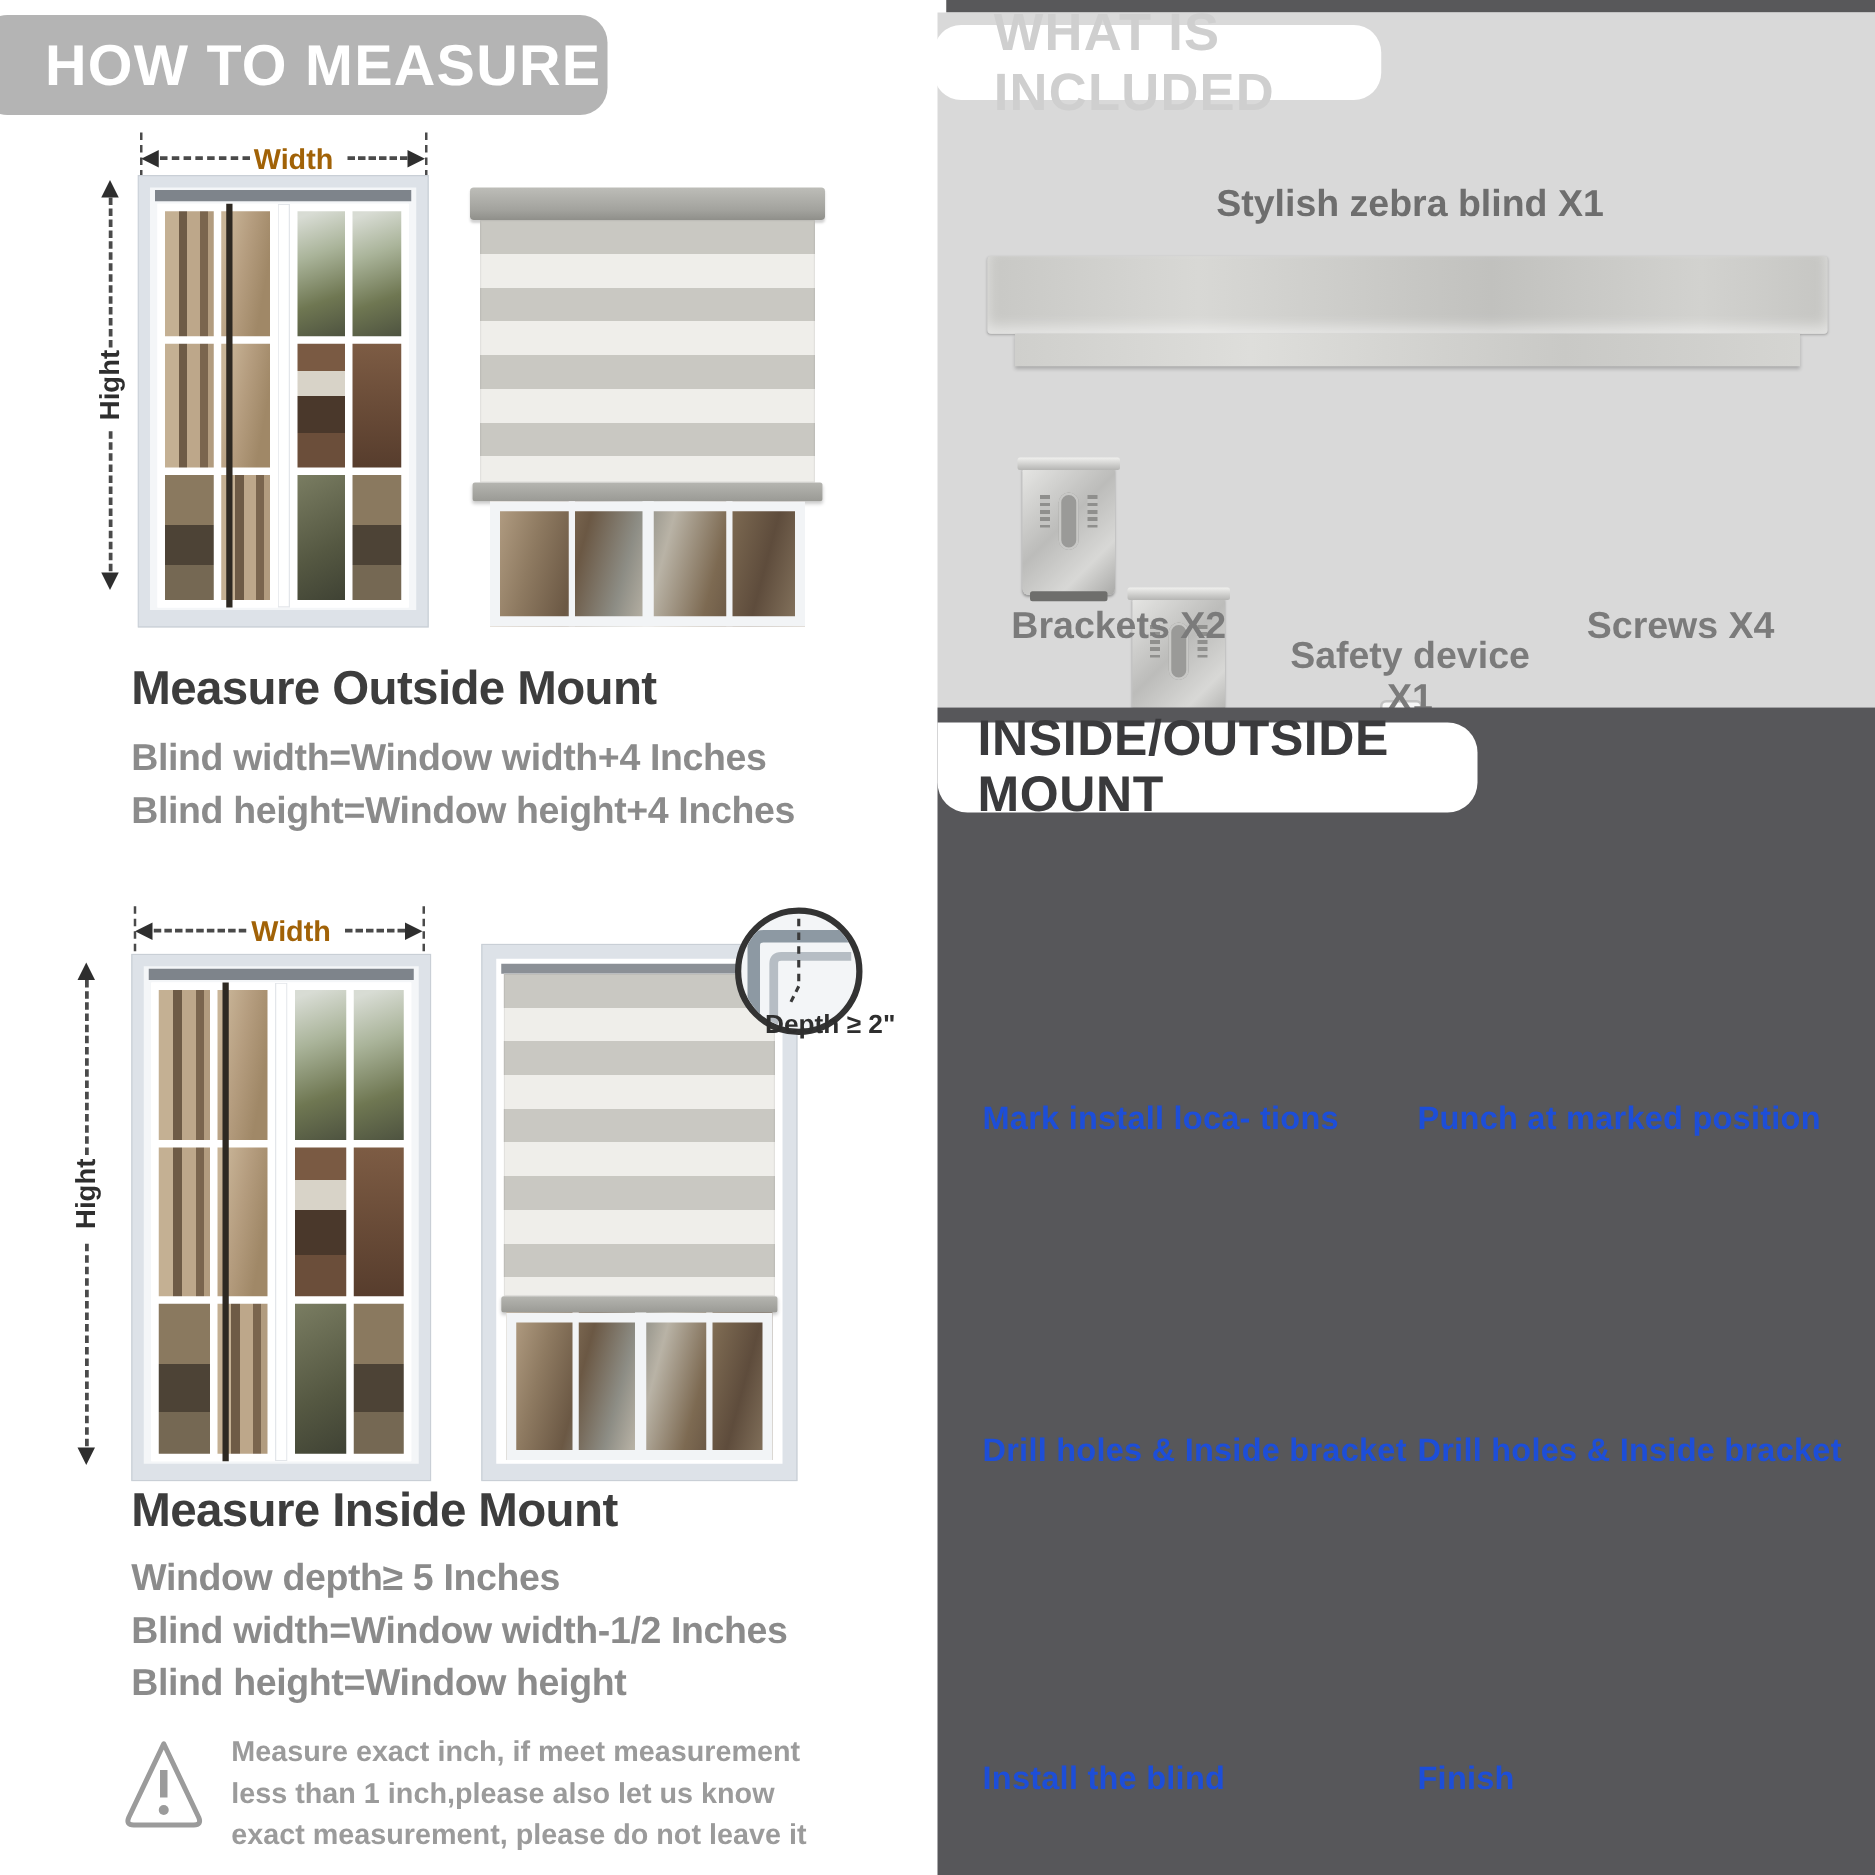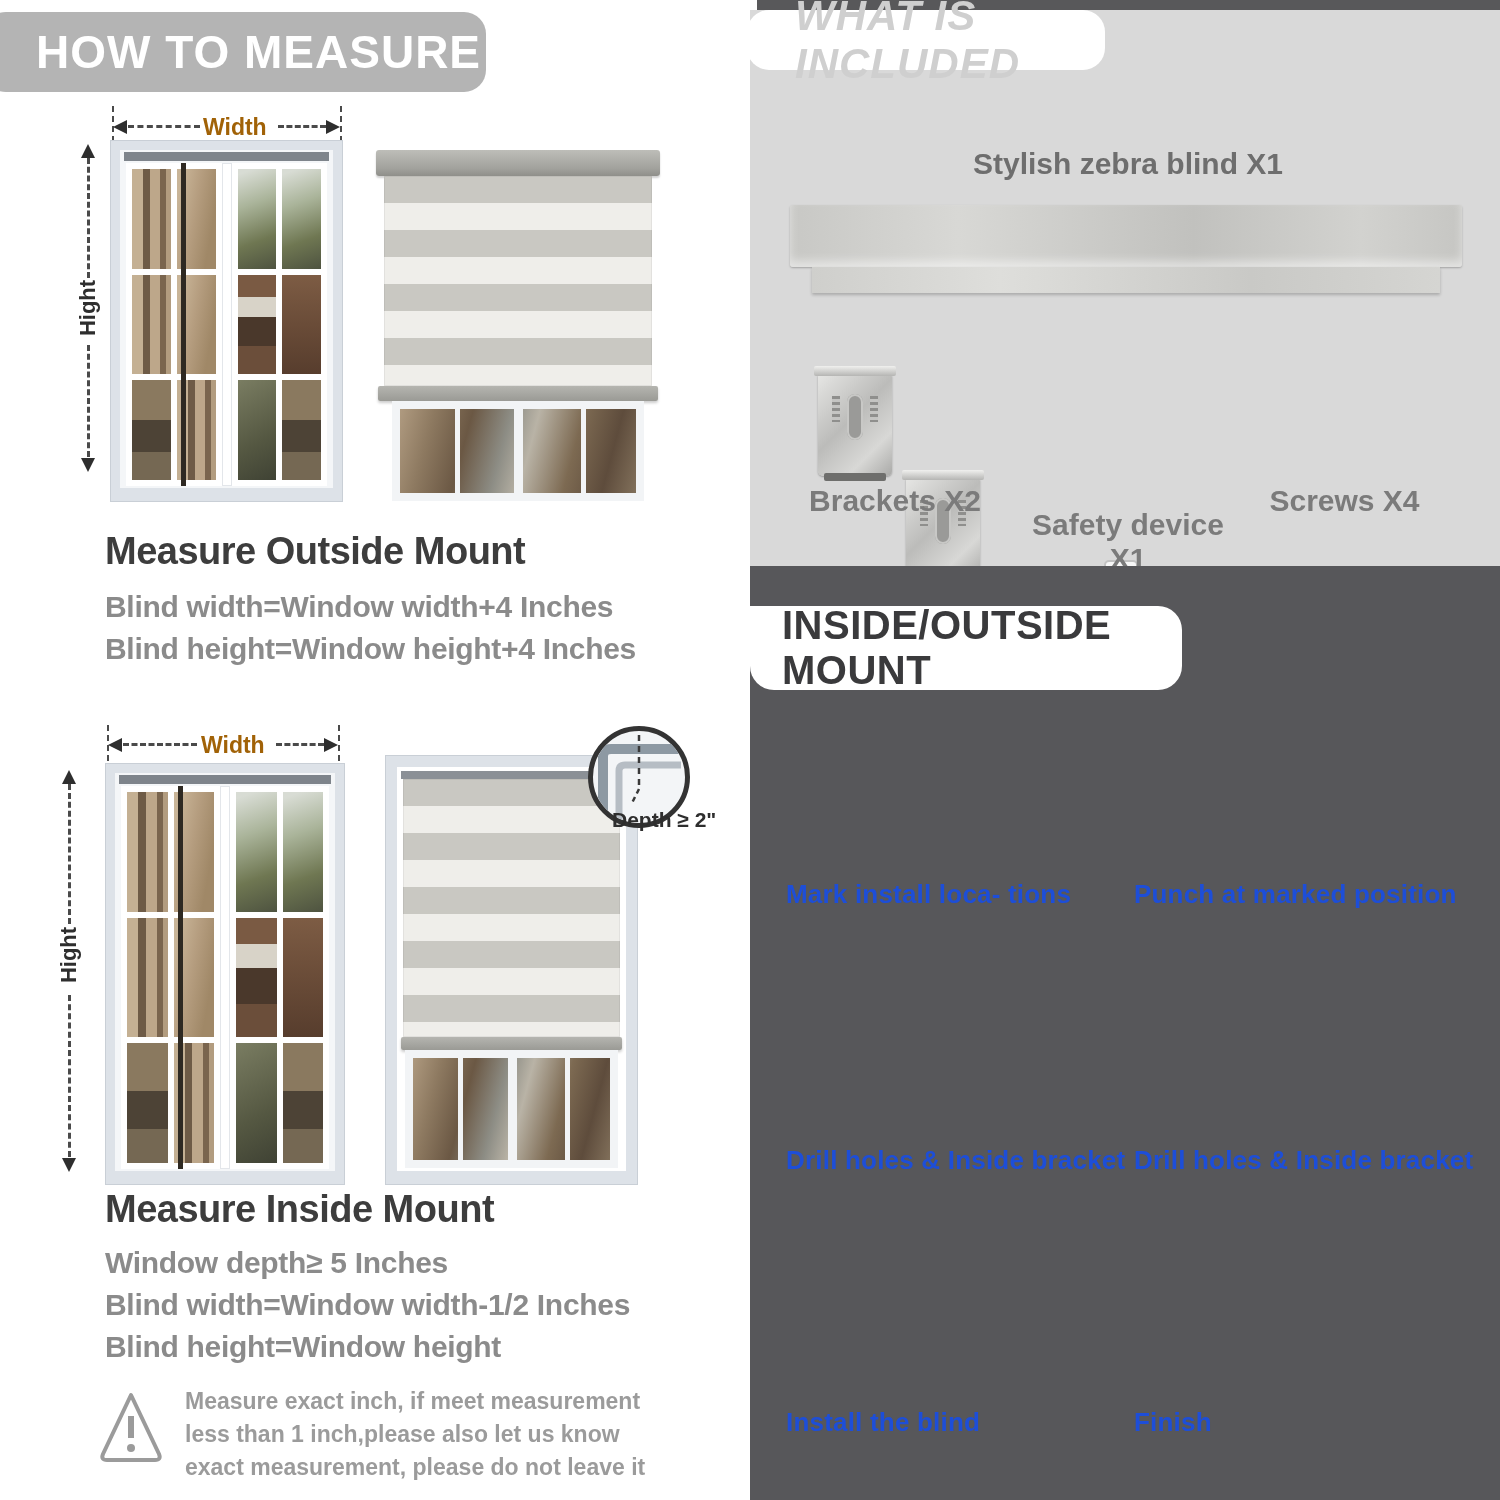--- a/index.html
+++ b/index.html
@@ -231,21 +231,21 @@
   <svg class="abs" style="left:98px;top:1388px;" width="66" height="80" viewBox="0 0 66 80">
     <path d="M33 7 L61 66 Q63.5 72 57 72 L9 72 Q2.5 72 5 66 Z" fill="none" stroke="#9b9b9b" stroke-width="4" stroke-linejoin="round"></path>
     <line x1="33" y1="28" x2="33" y2="50" stroke="#9b9b9b" stroke-width="6"></line>
     <circle cx="33" cy="60" r="4" fill="#9b9b9b"></circle>
   </svg>
   <div class="abs warn-text" style="left:185px;top:1385px;width:468px;">Measure exact inch, if meet measurement less than 1 inch,please also let us know exact measurement, please do not leave it</div>
 
   <div class="abs rtopbar" style="left:757px;top:0;width:743px;height:10px;"></div>
   <div class="abs lightpanel" style="left:750px;top:10px;width:750px;height:556px;"></div>
 
-  <div class="abs whiterect" style="left:747px;top:10px;width:358px;height:60px;padding-left:48px;font-style:italic;">
+  <div class="abs whiterect" style="left:747px;top:20px;width:358px;height:60px;padding-left:48px;">
     <span class="included-title">WHAT IS INCLUDED</span>
   </div>
 
   <div class="abs blind-label" style="left:900px;top:147px;width:456px;">Stylish zebra blind X1</div>
 
   <div class="abs headrail" style="left:790px;top:205px;width:672px;height:62px;"></div>
   <div class="abs headrail2" style="left:812px;top:267px;width:628px;height:26px;"></div>
 
   <div class="abs bracket" style="left:818px;top:372px;">
     <div class="lip"></div>
@@ -275,21 +275,21 @@
   <div class="abs anchor" style="left:1364px;top:406px;height:84px;"></div>
   <div class="abs anchor" style="left:1382px;top:406px;height:84px;"></div>
   <div class="abs anchor" style="left:1400px;top:406px;height:84px;"></div>
   <div class="abs anchor" style="left:1418px;top:406px;height:84px;"></div>
 
   <div class="abs item-label" style="left:790px;top:484px;width:210px;">Brackets X2</div>
   <div class="abs item-label" style="left:1018px;top:484px;width:220px;margin-top:24px;">Safety device X1</div>
   <div class="abs item-label" style="left:1252px;top:484px;width:185px;">Screws X4</div>
 
   <div class="abs darkpanel" style="left:750px;top:566px;width:750px;height:934px;"></div>
-  <div class="abs whiterect" style="left:750px;top:578px;width:432px;height:84px;padding-left:32px;border-radius:0 24px 24px 24px;margin-top:28px;">
+  <div class="abs whiterect" style="left:750px;top:578px;width:432px;height:72px;padding-left:32px;border-radius:0 24px 24px 24px;">
     <span class="mount-title">INSIDE/OUTSIDE MOUNT</span>
   </div>
 
   <div class="abs caption" style="left:786px;top:879px;">Mark install loca- tions</div>
 
   <div class="abs caption" style="left:1134px;top:879px;">Punch at marked position</div>
 
   <div class="abs caption" style="left:786px;top:1145px;">Drill holes &amp; Inside bracket</div>
 
   <div class="abs caption" style="left:1134px;top:1145px;">Drill holes &amp; Inside bracket</div>

